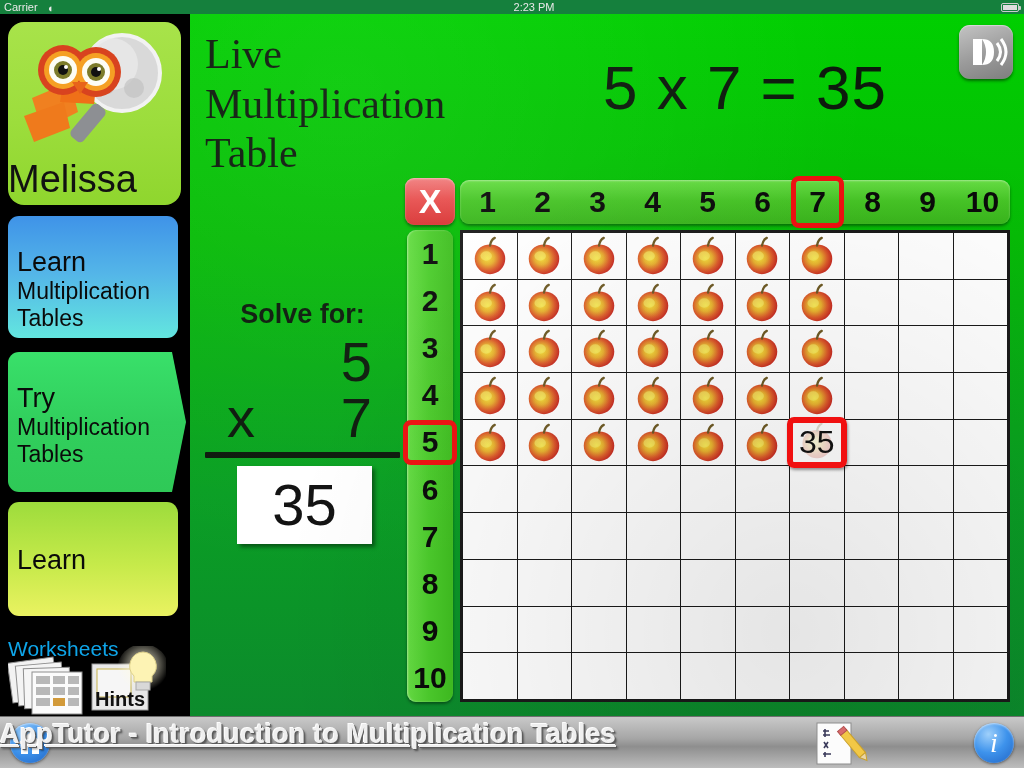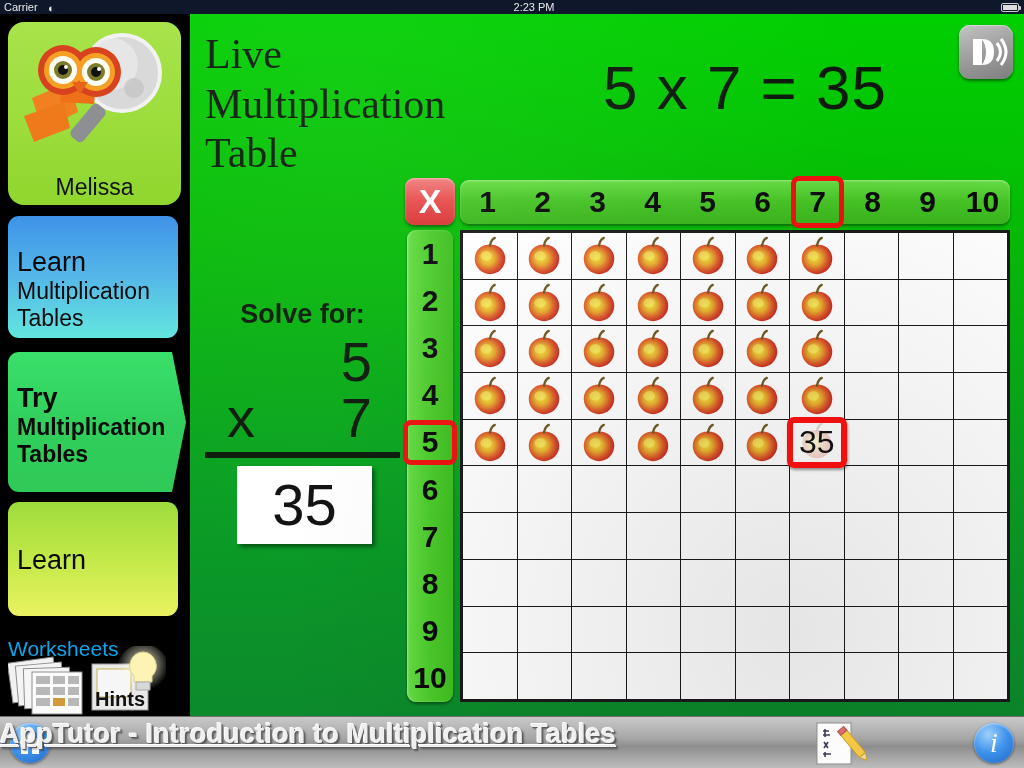--- a/index.html
+++ b/index.html
@@ -6,21 +6,21 @@
   html, body {
     width: 1024px; height: 768px;
     background: #000; overflow: hidden;
     font-family: "Liberation Sans", sans-serif;
   }
   #app { position: relative; width: 1024px; height: 768px; background: #000; }
 
   
   #statusbar {
     position: absolute; left: 0; top: 0; width: 1024px; height: 14px;
-    background: #0f172a; color: #e8e8e8; font-size: 11px; line-height: 14px;
+    background: #15803d; color: #e8e8e8; font-size: 11px; line-height: 14px;
   }
   #statusbar .carrier { position: absolute; left: 4px; top: 0; }
   #statusbar .wifi { position: absolute; left: 48px; top: 1px; font-size: 11px; }
   #statusbar .clock { position: absolute; left: 0; right: 0; text-align: center; padding-left: 44px; }
   #statusbar .batt-pct { position: absolute; right: 26px; top: 0; margin-top: 12px; }
   #statusbar .batt-icon {
     position: absolute; right: 5px; top: 3px; width: 18px; height: 9px;
     border: 1px solid #ccc; border-radius: 2px;
   }
   #statusbar .batt-icon::before {
@@ -38,22 +38,22 @@
     background: #000;
   }
   .profile {
     position: absolute; left: 8px; top: 8px; width: 173px; height: 183px;
     border-radius: 16px;
     background: linear-gradient(180deg, #a8e34a 0%, #9cdd3c 55%, #8fd62e 100%);
     box-shadow: 0 2px 3px rgba(0,0,0,.6);
     overflow: hidden;
   }
   .profile-name {
-    position: absolute; left: 0; right: 0; bottom: 4px; text-align: center;
-    font-size: 23px; color: #111;
+    position: absolute; left: 0; right: 0; bottom: 4px; text-align: left;
+    font-size: 38px; color: #111;
   }
   .owl-wrap { position: absolute; left: 0; top: 4px; width: 173px; height: 130px; }
 
   .navbtn {
     position: absolute; left: 8px; width: 170px;
     border-radius: 11px;
     box-shadow: 0 2px 3px rgba(0,0,0,.65);
     padding: 6px 0 6px 9px;
     color: #0a0a0a;
     line-height: 1.16;
@@ -63,21 +63,20 @@
   .navbtn .l3 { font-size: 23px; }
   #nav-learn {
     top: 202px; height: 122px;
     background: linear-gradient(180deg, #3f93e8 0%, #54b6e8 48%, #63e6df 100%);
   }
   #nav-try {
     top: 338px; height: 140px; width: 178px;
     background: linear-gradient(180deg, #39e06a 0%, #31cf5d 50%, #2fc957 100%);
     border-radius: 11px 0 0 11px;
     clip-path: polygon(0 8px, 0 100%, 164px 100%, 178px 50%, 164px 0, 0 0);
-    font-weight: bold;
   }
   #nav-more {
     top: 488px; height: 114px;
     background: linear-gradient(180deg, #9ddc3c 0%, #c6ea4a 55%, #eaf261 100%);
     padding-top: 18px;
   }
   #nav-more .l1, #nav-more .l2 { font-size: 27px; }
 
   .worksheets-label {
     position: absolute; left: 8px; top: 623px;

